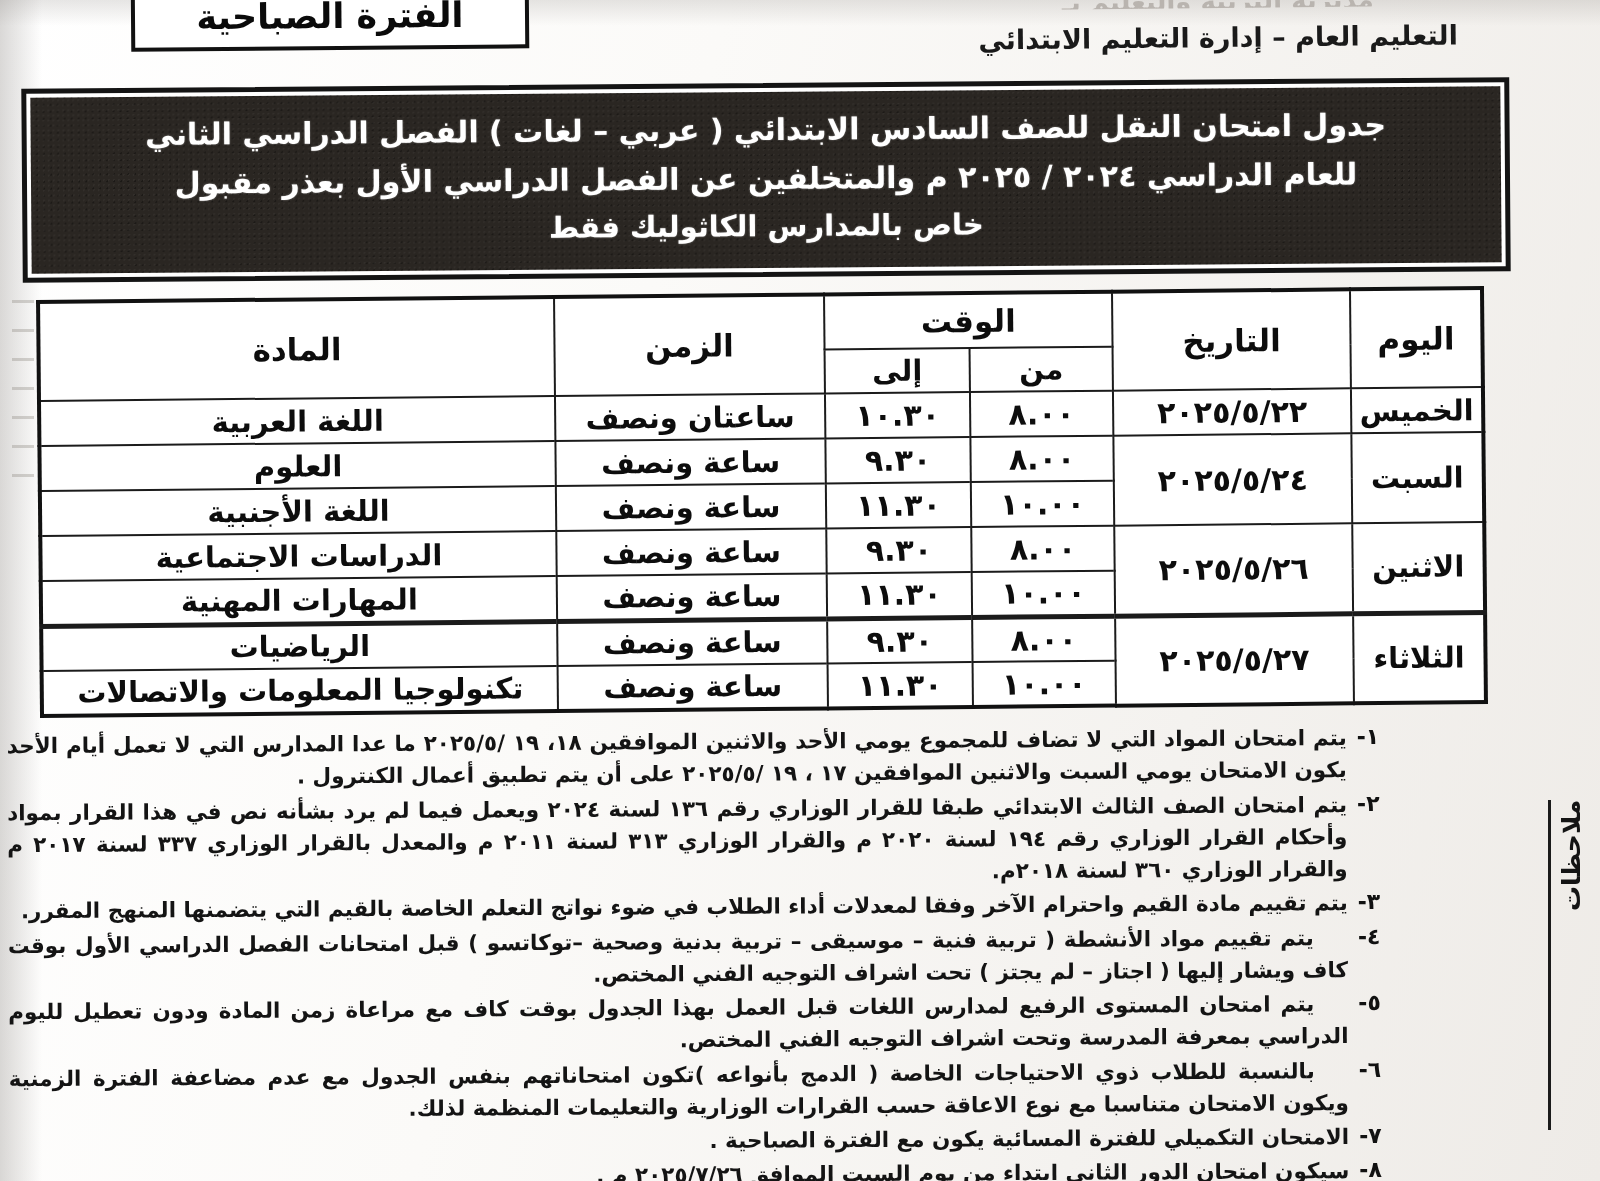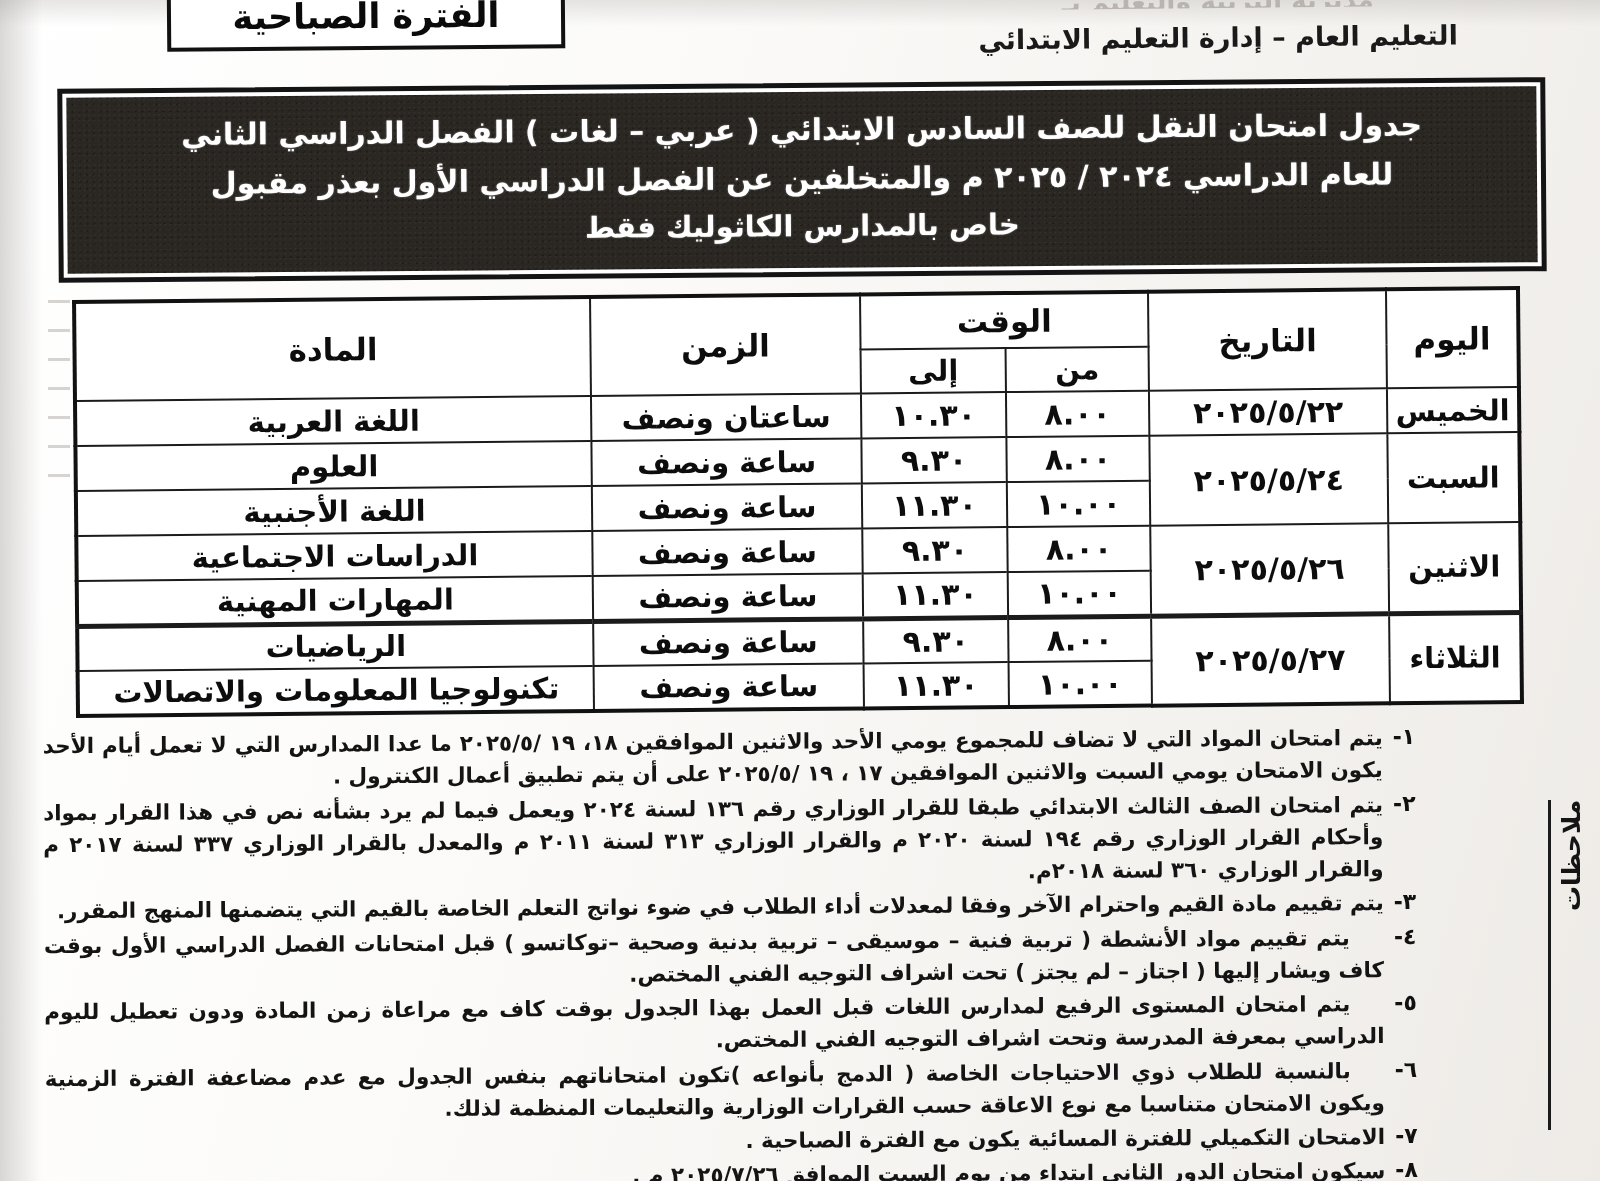--- a/index.html
+++ b/index.html
@@ -37,21 +37,20 @@
     left: 0; right: 0; top: 0; height: 26px;
     background: linear-gradient(180deg, rgba(120,115,110,.18), rgba(120,115,110,0));
     z-index: 1;
     pointer-events: none;
   }
 
   .page {
     position: absolute;
     inset: 0;
     z-index: 2;
-    margin-left: 36px;
   }
 
   
   .morning-box {
     position: absolute;
     left: 131px;
     top: -18px;
     width: 390px;
     height: 60px;
     border: 4px solid #111;

